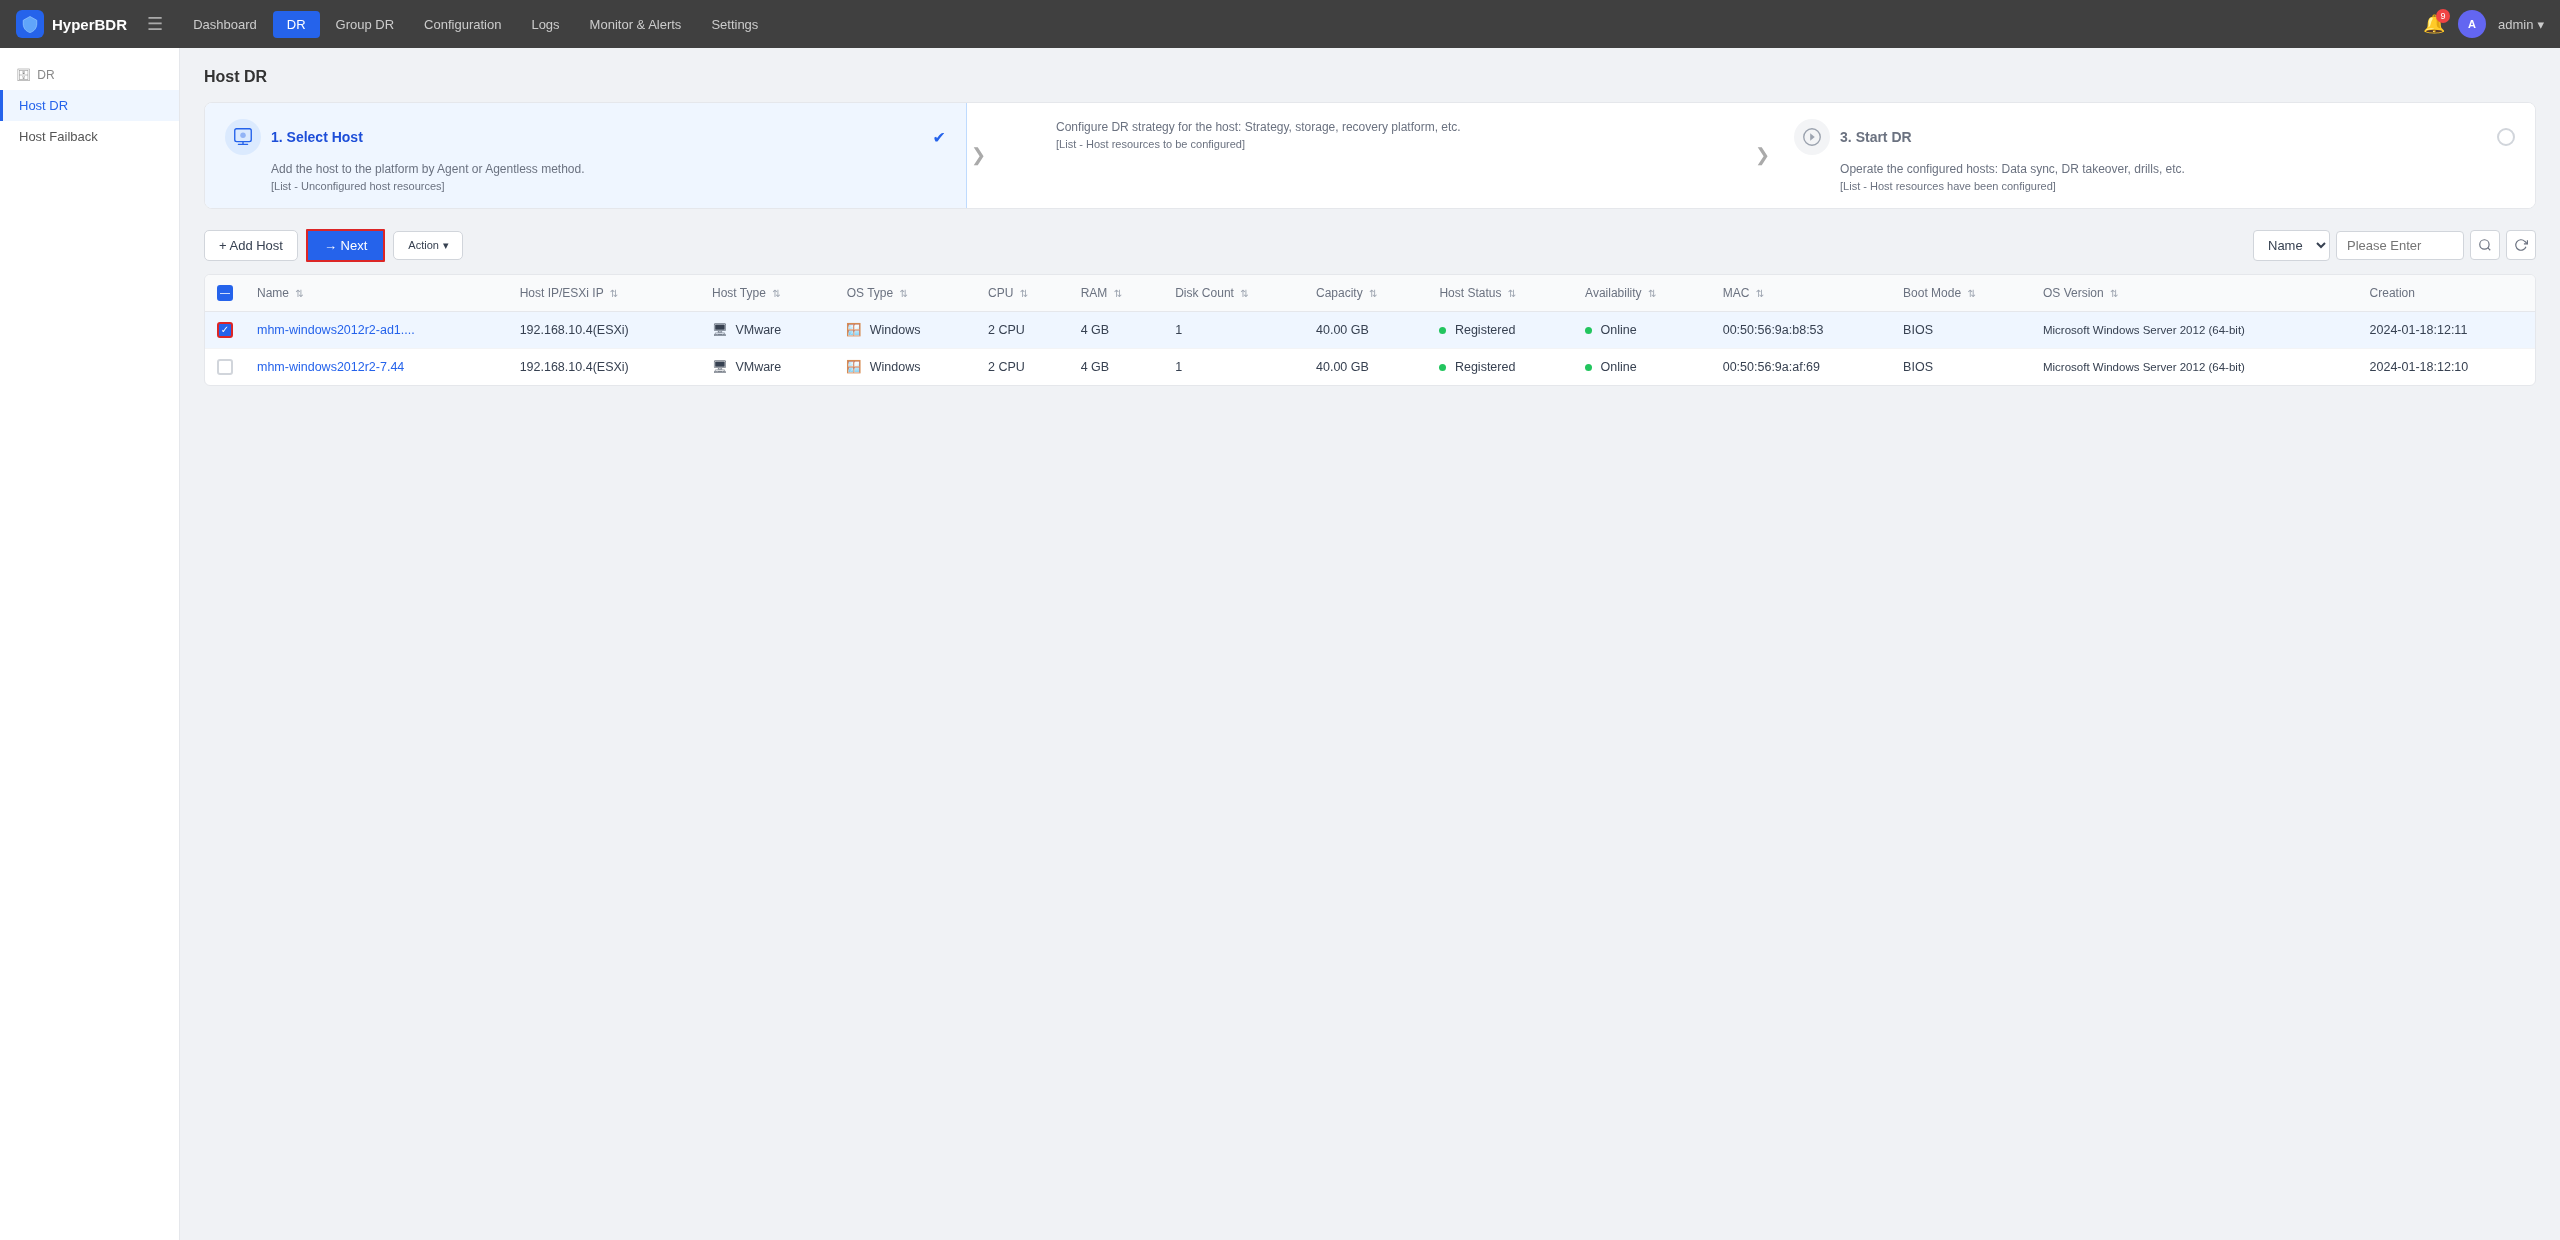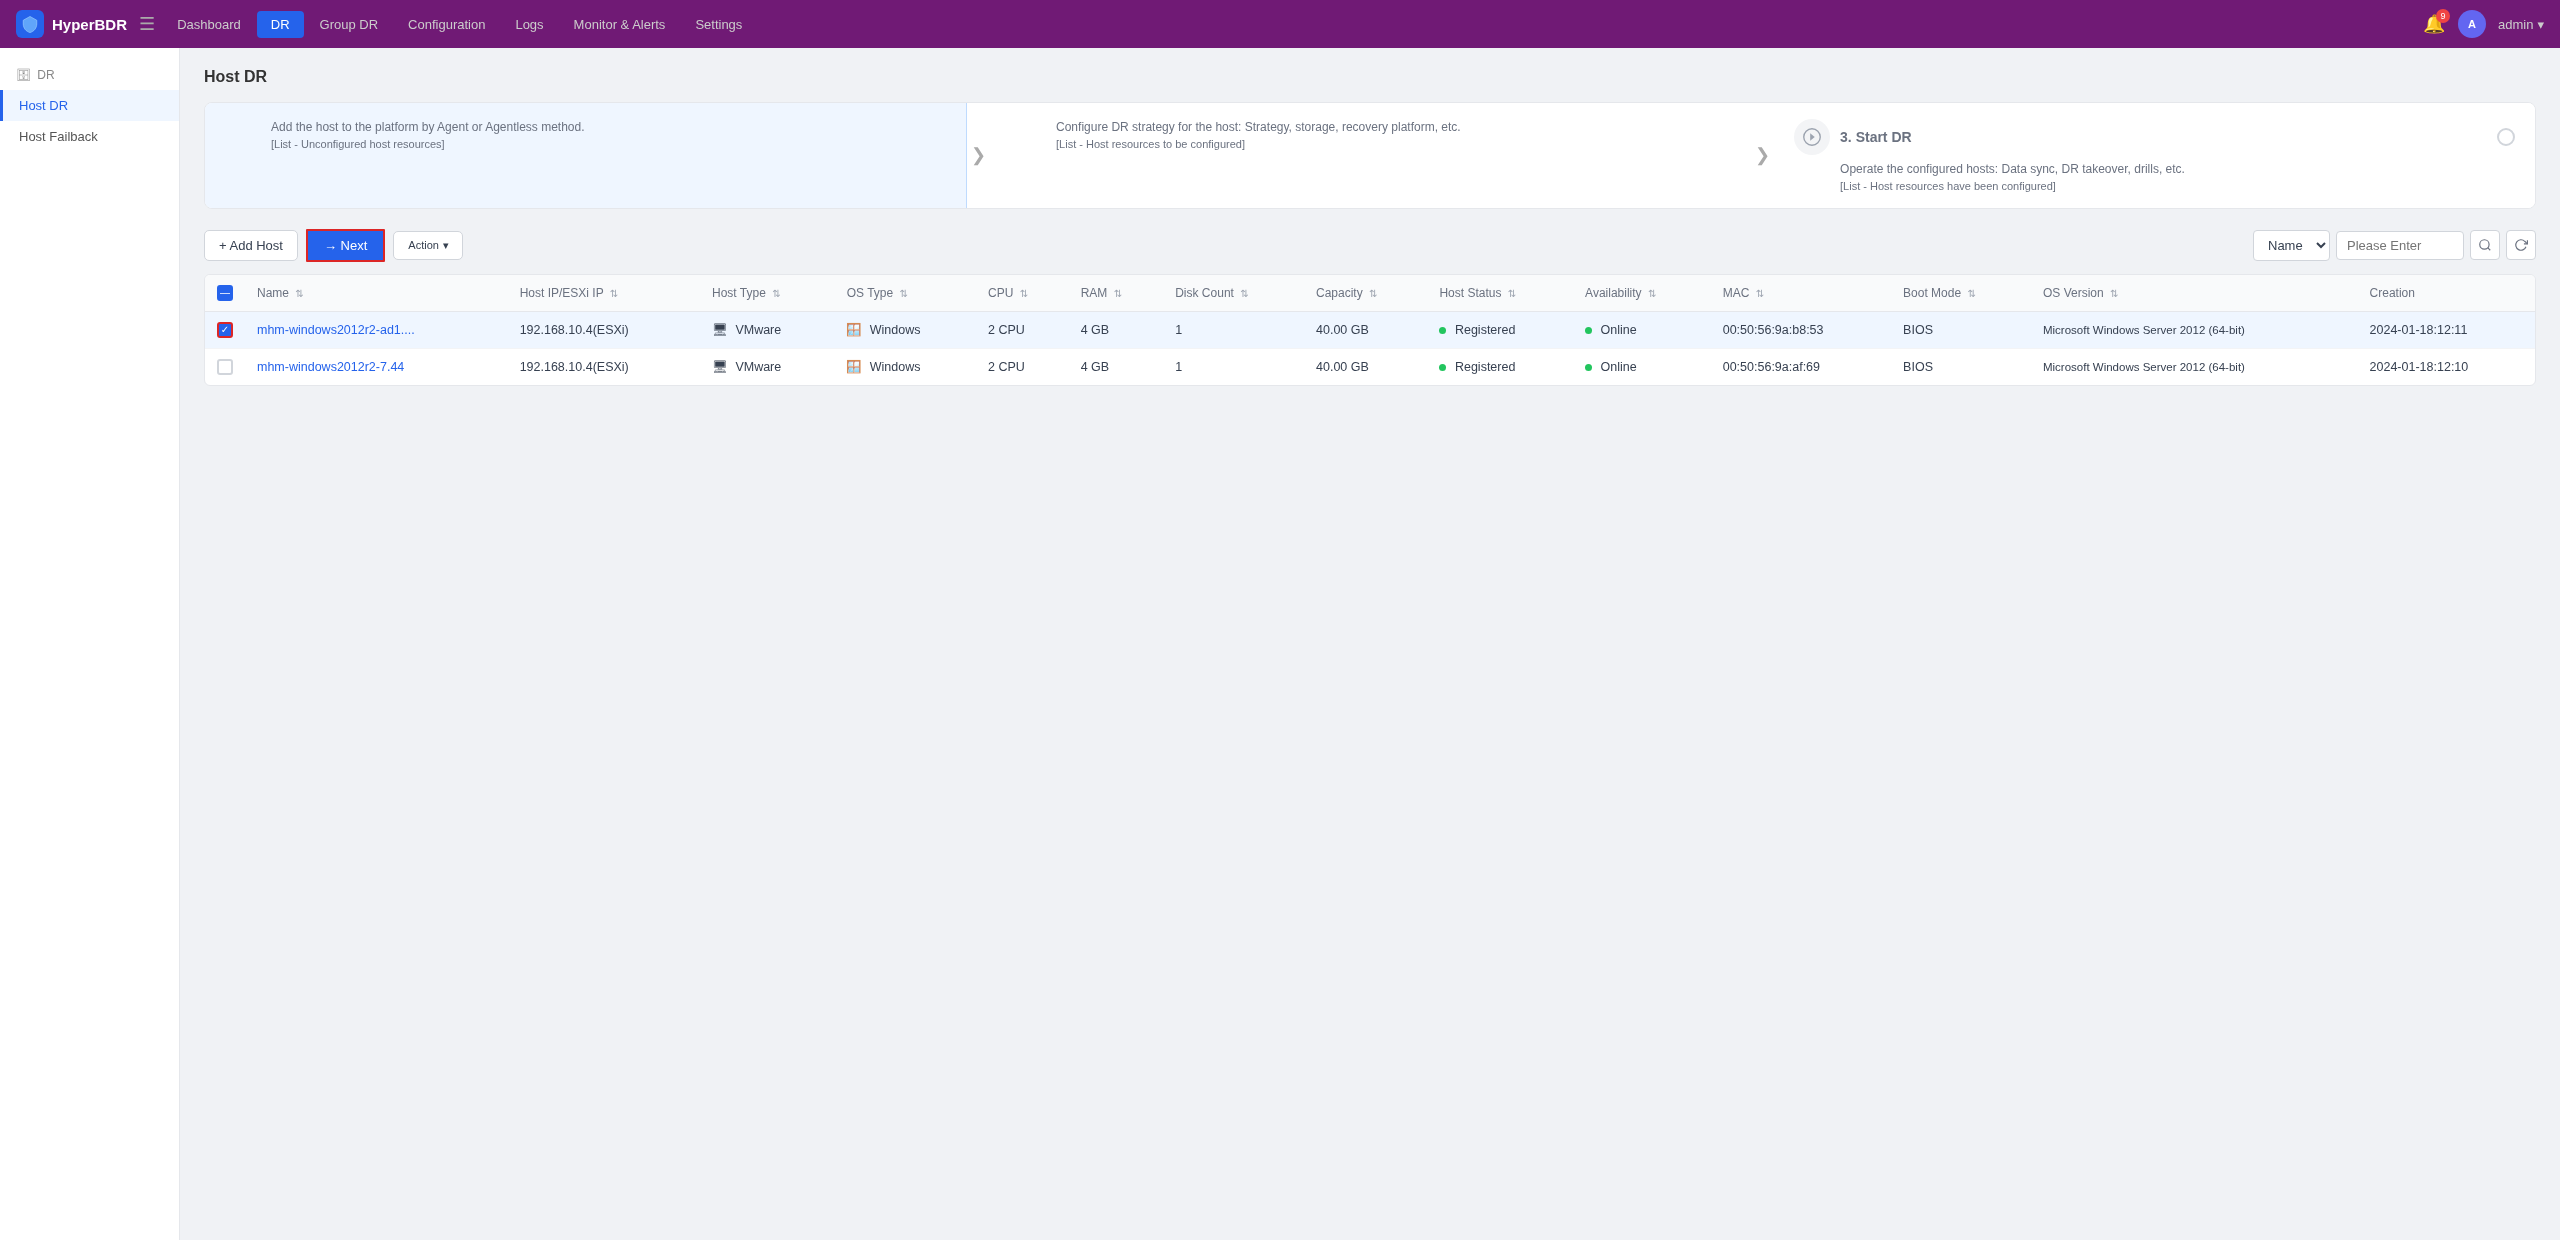--- a/index.html
+++ b/index.html
@@ -1,21 +1,21 @@
 <!DOCTYPE html>
 <html><head>
   <meta charset="utf-8">
   <style>
     * { box-sizing: border-box; margin: 0; padding: 0; }
     body { font-family: -apple-system, BlinkMacSystemFont, 'Segoe UI', Arial, sans-serif; font-size: 13px; background: #f0f2f5; color: #333; }
 
     
     .top-nav {
-      display: flex; align-items: center; background: #701a75; color: #fff;
-      height: 48px; padding: 0 16px; position: fixed; top: 0; left: 0; right: 0; z-index: 100;
+      display: flex; align-items: center; background: #404040; color: #fff;
+      height: 48px; padding: 0 16px; gap: 8px; position: fixed; top: 0; left: 0; right: 0; z-index: 100;
     }
     .logo-area { display: flex; align-items: center; gap: 8px; margin-right: 12px; }
     .logo-icon { width: 28px; height: 28px; background: #2563eb; border-radius: 6px; display: flex; align-items: center; justify-content: center; }
     .logo-text { font-weight: 700; font-size: 15px; color: #fff; }
     .nav-hamburger { color: #aaa; font-size: 18px; cursor: pointer; margin-right: 8px; }
     .nav-links { display: flex; align-items: flex-end; gap: 2px; flex: 1; }
     .nav-item {
       padding: 6px 14px; border-radius: 4px; cursor: pointer; font-size: 13px; color: #ccc;
       transition: background 0.2s;
     }
@@ -174,20 +174,31 @@
       <span>Host Failback</span>
     </div>
   </aside>
 
   <main class="main-content">
     <div class="page-title">Host DR</div>
 
     <div class="step-cards">
 
       <div class="step-card active">
+        <div class="step-header">
+          <div class="step-icon active-icon">
+            <svg width="22" height="22" viewBox="0 0 24 24" fill="none">
+              <rect x="3" y="3" width="18" height="14" rx="2" stroke="#2563eb" stroke-width="1.5" fill="#dbeafe"></rect>
+              <path d="M7 20h10M12 17v3" stroke="#2563eb" stroke-width="1.5" stroke-linecap="round"></path>
+              <circle cx="12" cy="10" r="3" fill="#2563eb" opacity="0.4"></circle>
+            </svg>
+          </div>
+          <span class="step-title">1. Select Host</span>
+          <div class="step-check">✔</div>
+        </div>
         <div class="step-desc">Add the host to the platform by Agent or Agentless method.</div>
         <div class="step-link">[List - Unconfigured host resources]</div>
       </div>
 
       <div class="step-separator">❯</div>
 
       <div class="step-card inactive">
         <div class="step-desc">Configure DR strategy for the host: Strategy, storage, recovery platform, etc.</div>
         <div class="step-link">[List - Host resources to be configured]</div>
       </div>

